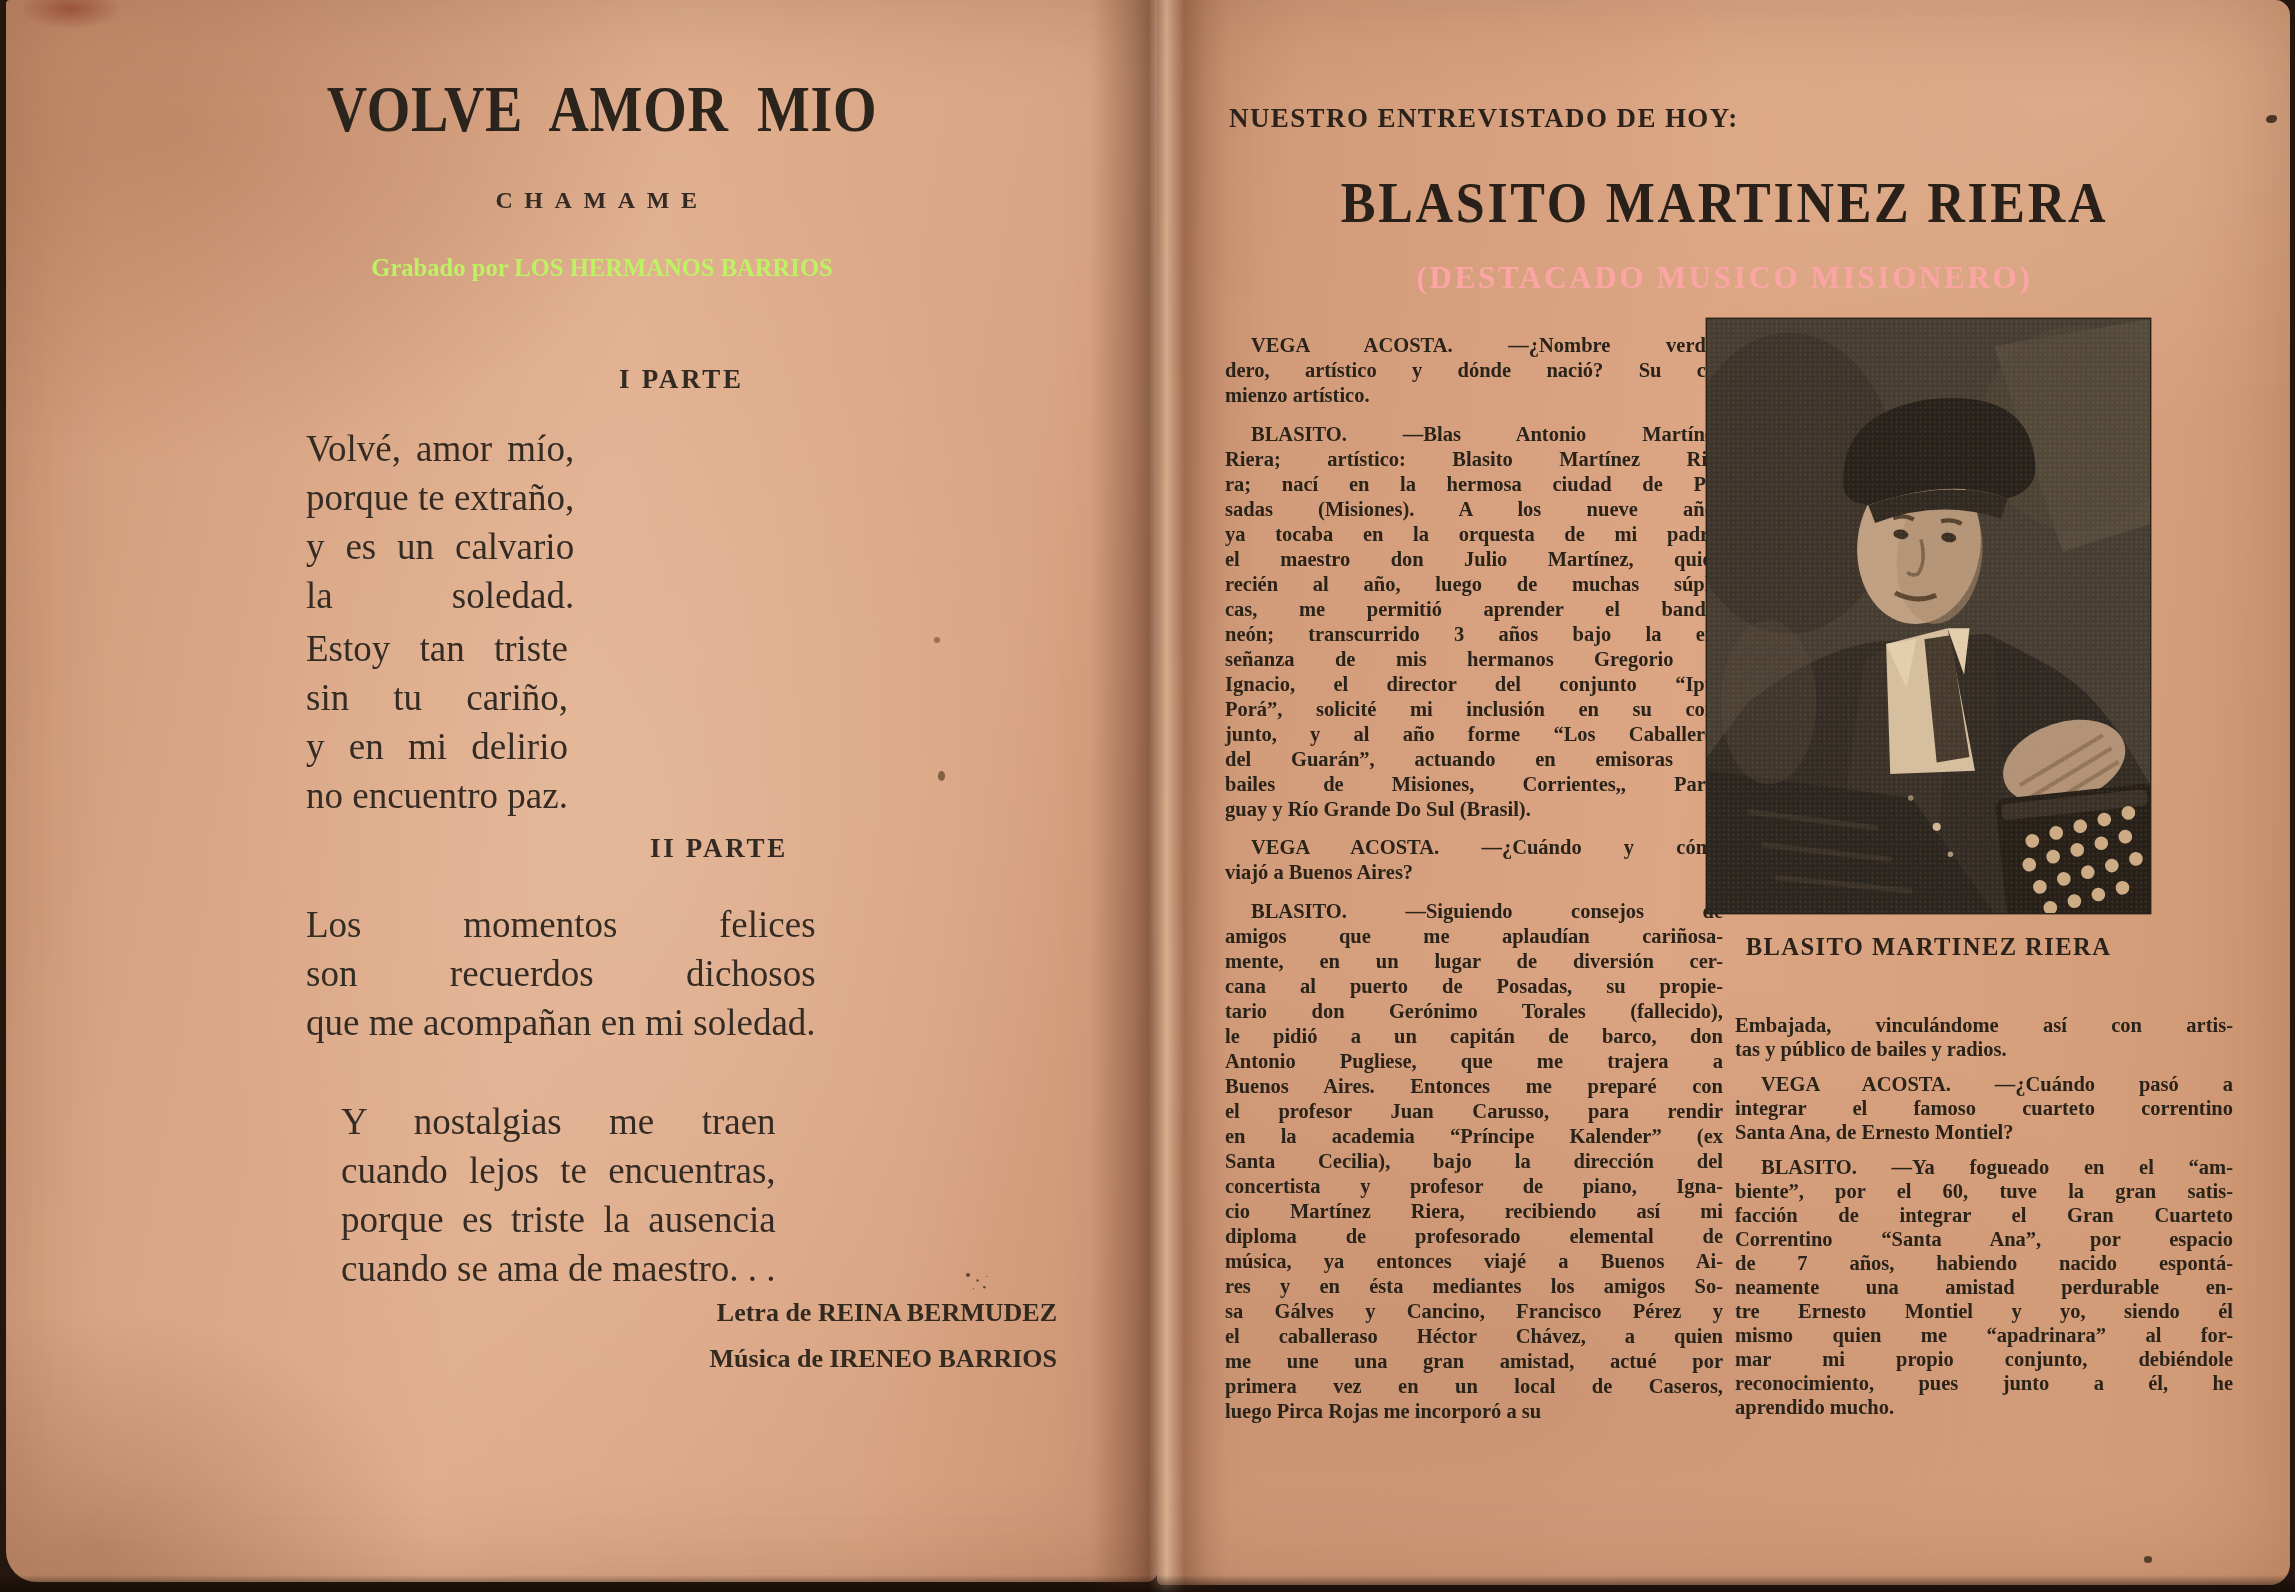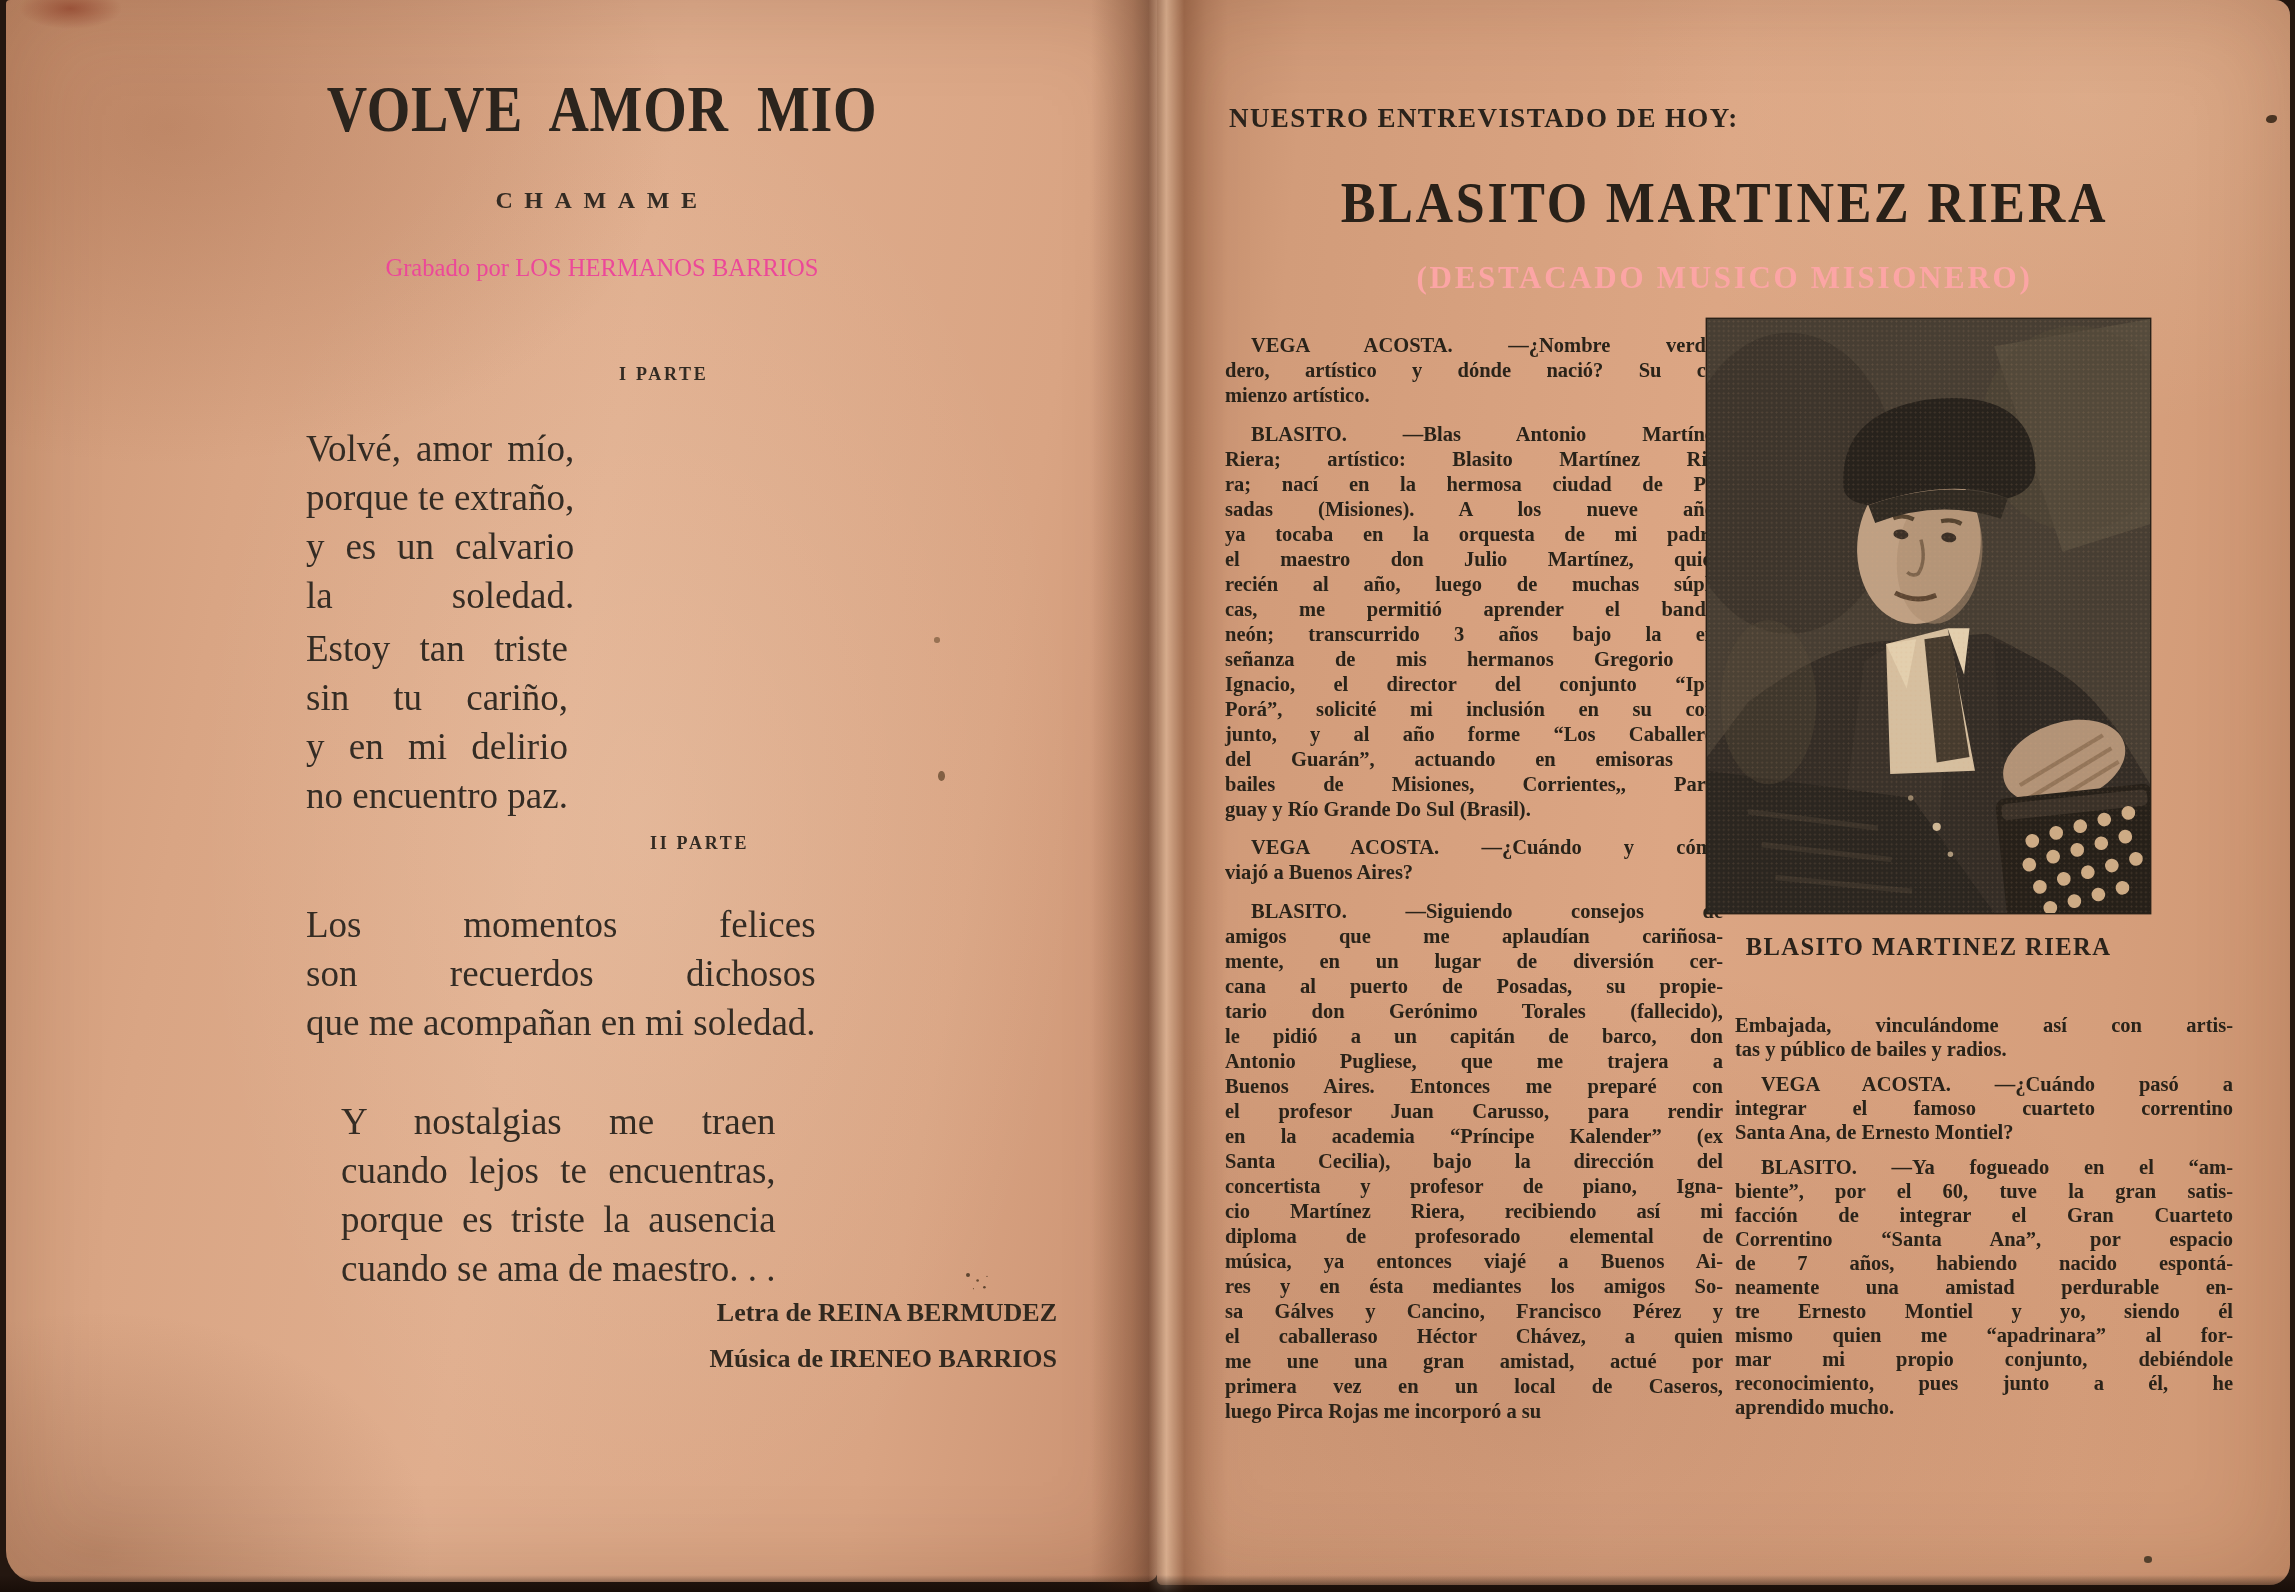--- a/index.html
+++ b/index.html
@@ -29,23 +29,23 @@
 
   .t-center{text-align:center;}
   .abs{position:absolute;}
 
   
   .song-title{left:171px;top:71px;width:862px;font-weight:bold;font-size:56px;
     letter-spacing:0.7px;word-spacing:13.7px;transform:scaleY(1.18);transform-origin:top;
     color:#2b241d;}
   .song-genre{left:171px;top:187px;width:862px;font-weight:bold;font-size:24px;
     letter-spacing:11.6px;color:#332b23;}
-  .song-recorded{left:171px;top:254px;width:862px;font-weight:normal;font-size:24.6px;
-    color:#ec4899;}
-  .part-heading{font-weight:bold;font-size:18px;letter-spacing:2.7px;color:#332b23;}
+  .song-recorded{left:171px;top:254px;width:862px;font-weight:bold;font-size:24.6px;
+    color:#bef264;}
+  .part-heading{font-weight:bold;font-size:27px;letter-spacing:2.7px;color:#332b23;}
   .stanza{font-size:37px;line-height:49px;color:#342c24;}
   .stanza .jline{text-align:left;}
   .credit{font-weight:bold;font-size:26px;color:#32291f;width:578px;text-align:right;}
 
   
   .kicker{left:1229px;top:103px;width:957px;font-weight:bold;font-size:27px;
     letter-spacing:1.4px;color:#2b231b;}
   .iv-title{left:1205px;top:170px;width:1039px;font-weight:bold;font-size:52px;
     letter-spacing:2.7px;transform:scaleY(1.1);transform-origin:top;color:#292119;}
   .iv-subtitle{left:1205px;top:260px;width:1039px;font-weight:bold;font-size:31px;

